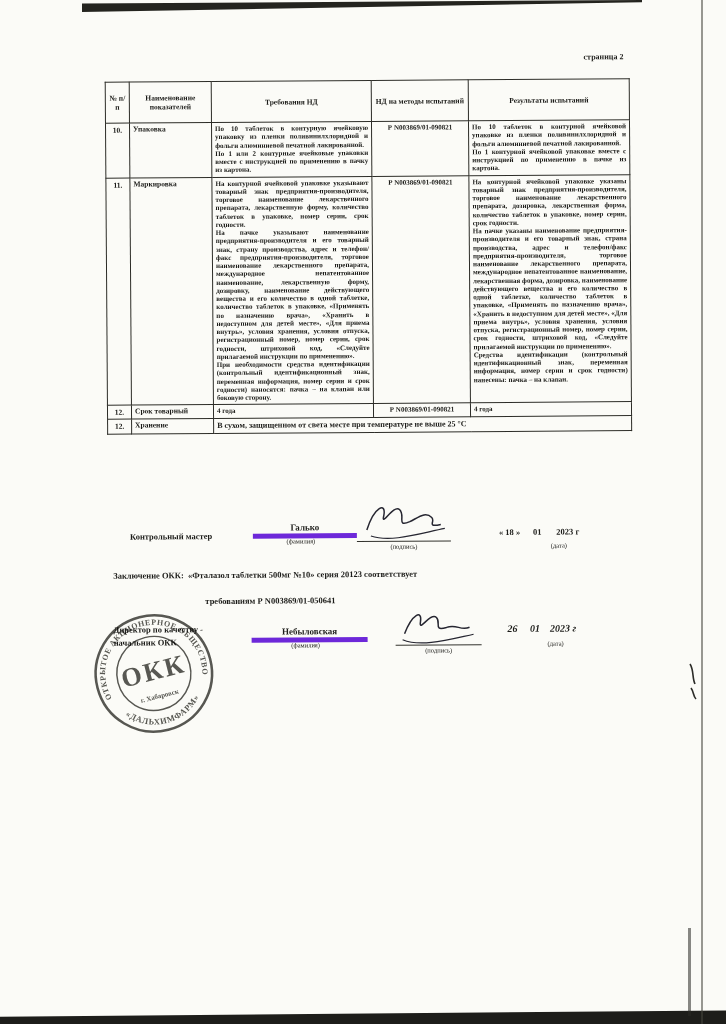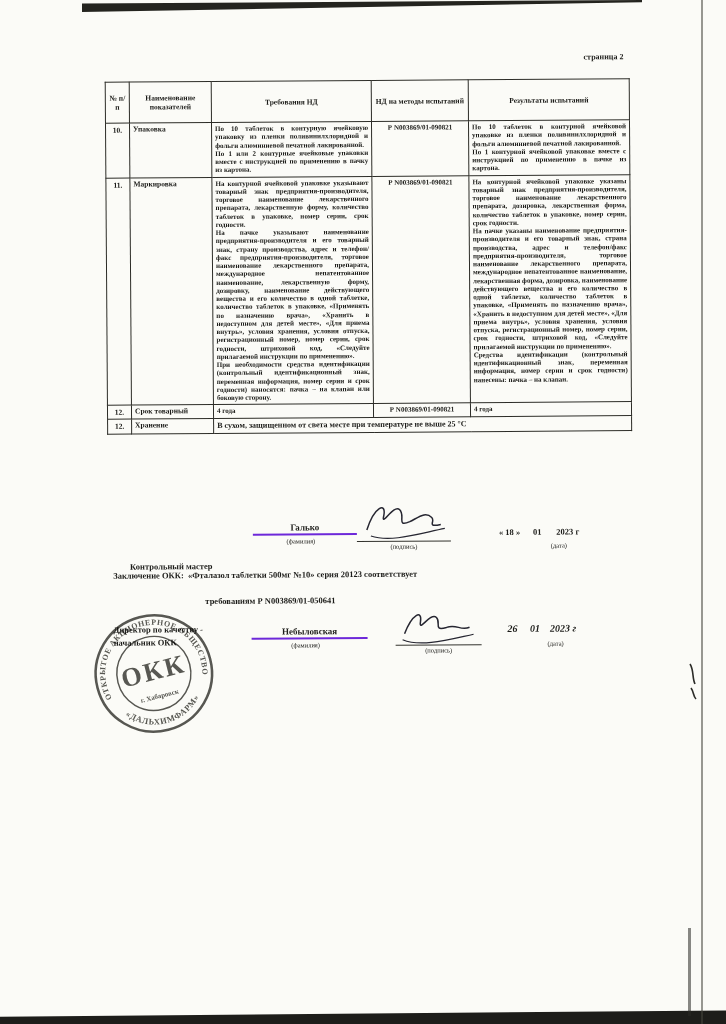--- a/index.html
+++ b/index.html
@@ -55,21 +55,21 @@
   .c-num{font-size:7.5px;font-weight:700;text-align:center;}
   .c-name{font-size:7.5px;font-weight:700;line-height:1.15;}
   .c-req,.c-res{font-size:7px;font-weight:700;text-align:justify;line-height:1.18;}
   .c-nd{font-size:7px;font-weight:600;text-align:center;line-height:1.15;}
   .c-span{font-size:8px;font-weight:700;line-height:1.2;}
   .prewrap{white-space:pre-wrap;}
   
   .sig-label{position:absolute;font-size:8.5px;font-weight:700;white-space:pre;}
   .sig-name{
     position:absolute;text-align:center;font-size:9px;font-weight:700;
-    border-bottom:2px solid #6d28d9;padding:0 4px 1px;
+    border-bottom:5px solid #6d28d9;padding:0 4px 1px;
   }
   .sig-cap{position:absolute;font-size:6.5px;text-align:center;}
   .sig-date{position:absolute;font-size:8.5px;font-weight:700;white-space:pre;}
   .sig-date.hand{font-style:italic;font-weight:600;font-size:10px;}
   .sig-line{position:absolute;border-bottom:1px solid #33332e;}
   .conclusion-1{position:absolute;left:112px;top:569px;font-size:8.5px;font-weight:700;white-space:pre;}
   .conclusion-2{position:absolute;left:204px;top:595px;font-size:8.5px;font-weight:700;white-space:pre;}
   .sig-svg{position:absolute;z-index:6;}
   
   .stamp{
@@ -138,21 +138,21 @@
         <td class="c-res">4 года</td>
       </tr>
       <tr>
         <td class="c-num">12.</td>
         <td class="c-name">Хранение</td>
         <td class="c-span" colspan="3">В сухом, защищенном от света месте при температуре не выше 25 °С</td>
       </tr>
     </tbody>
   </table>
 
-  <div class="sig-label" style="left:112px;top:560px;padding-left:17px;">Контрольный мастер</div>
+  <div class="sig-label" style="left:112px;top:530px;padding-left:17px;">Контрольный мастер</div>
   <div class="sig-name" style="left:252px;top:522px;width:96px;">Галько</div>
   <div class="sig-cap" style="left:252px;top:537px;width:96px;">(фамилия)</div>
   <svg class="sig-svg" style="left:358px;top:498px;" width="92" height="46" viewBox="0 0 92 46">
     <path d="M8,32 C16,8 28,4 25,18 C22,30 35,6 41,12 C47,18 37,30 51,24 C61,19 67,14 73,20 C77,24 67,30 82,27" stroke="#262631" stroke-width="1.5" fill="none"></path>
     <path d="M12,38 C32,45 60,36 86,31" stroke="#262631" stroke-width="1.2" fill="none"></path>
   </svg>
   <div class="sig-line" style="left:356px;top:541px;width:94px;"></div>
   <div class="sig-cap" style="left:356px;top:543px;width:94px;">(подпись)</div>
   <div class="sig-date" style="left:498px;top:528px;">« 18 »      01       2023 г</div>
   <div class="sig-cap" style="left:528px;top:543px;width:60px;">(дата)</div>

